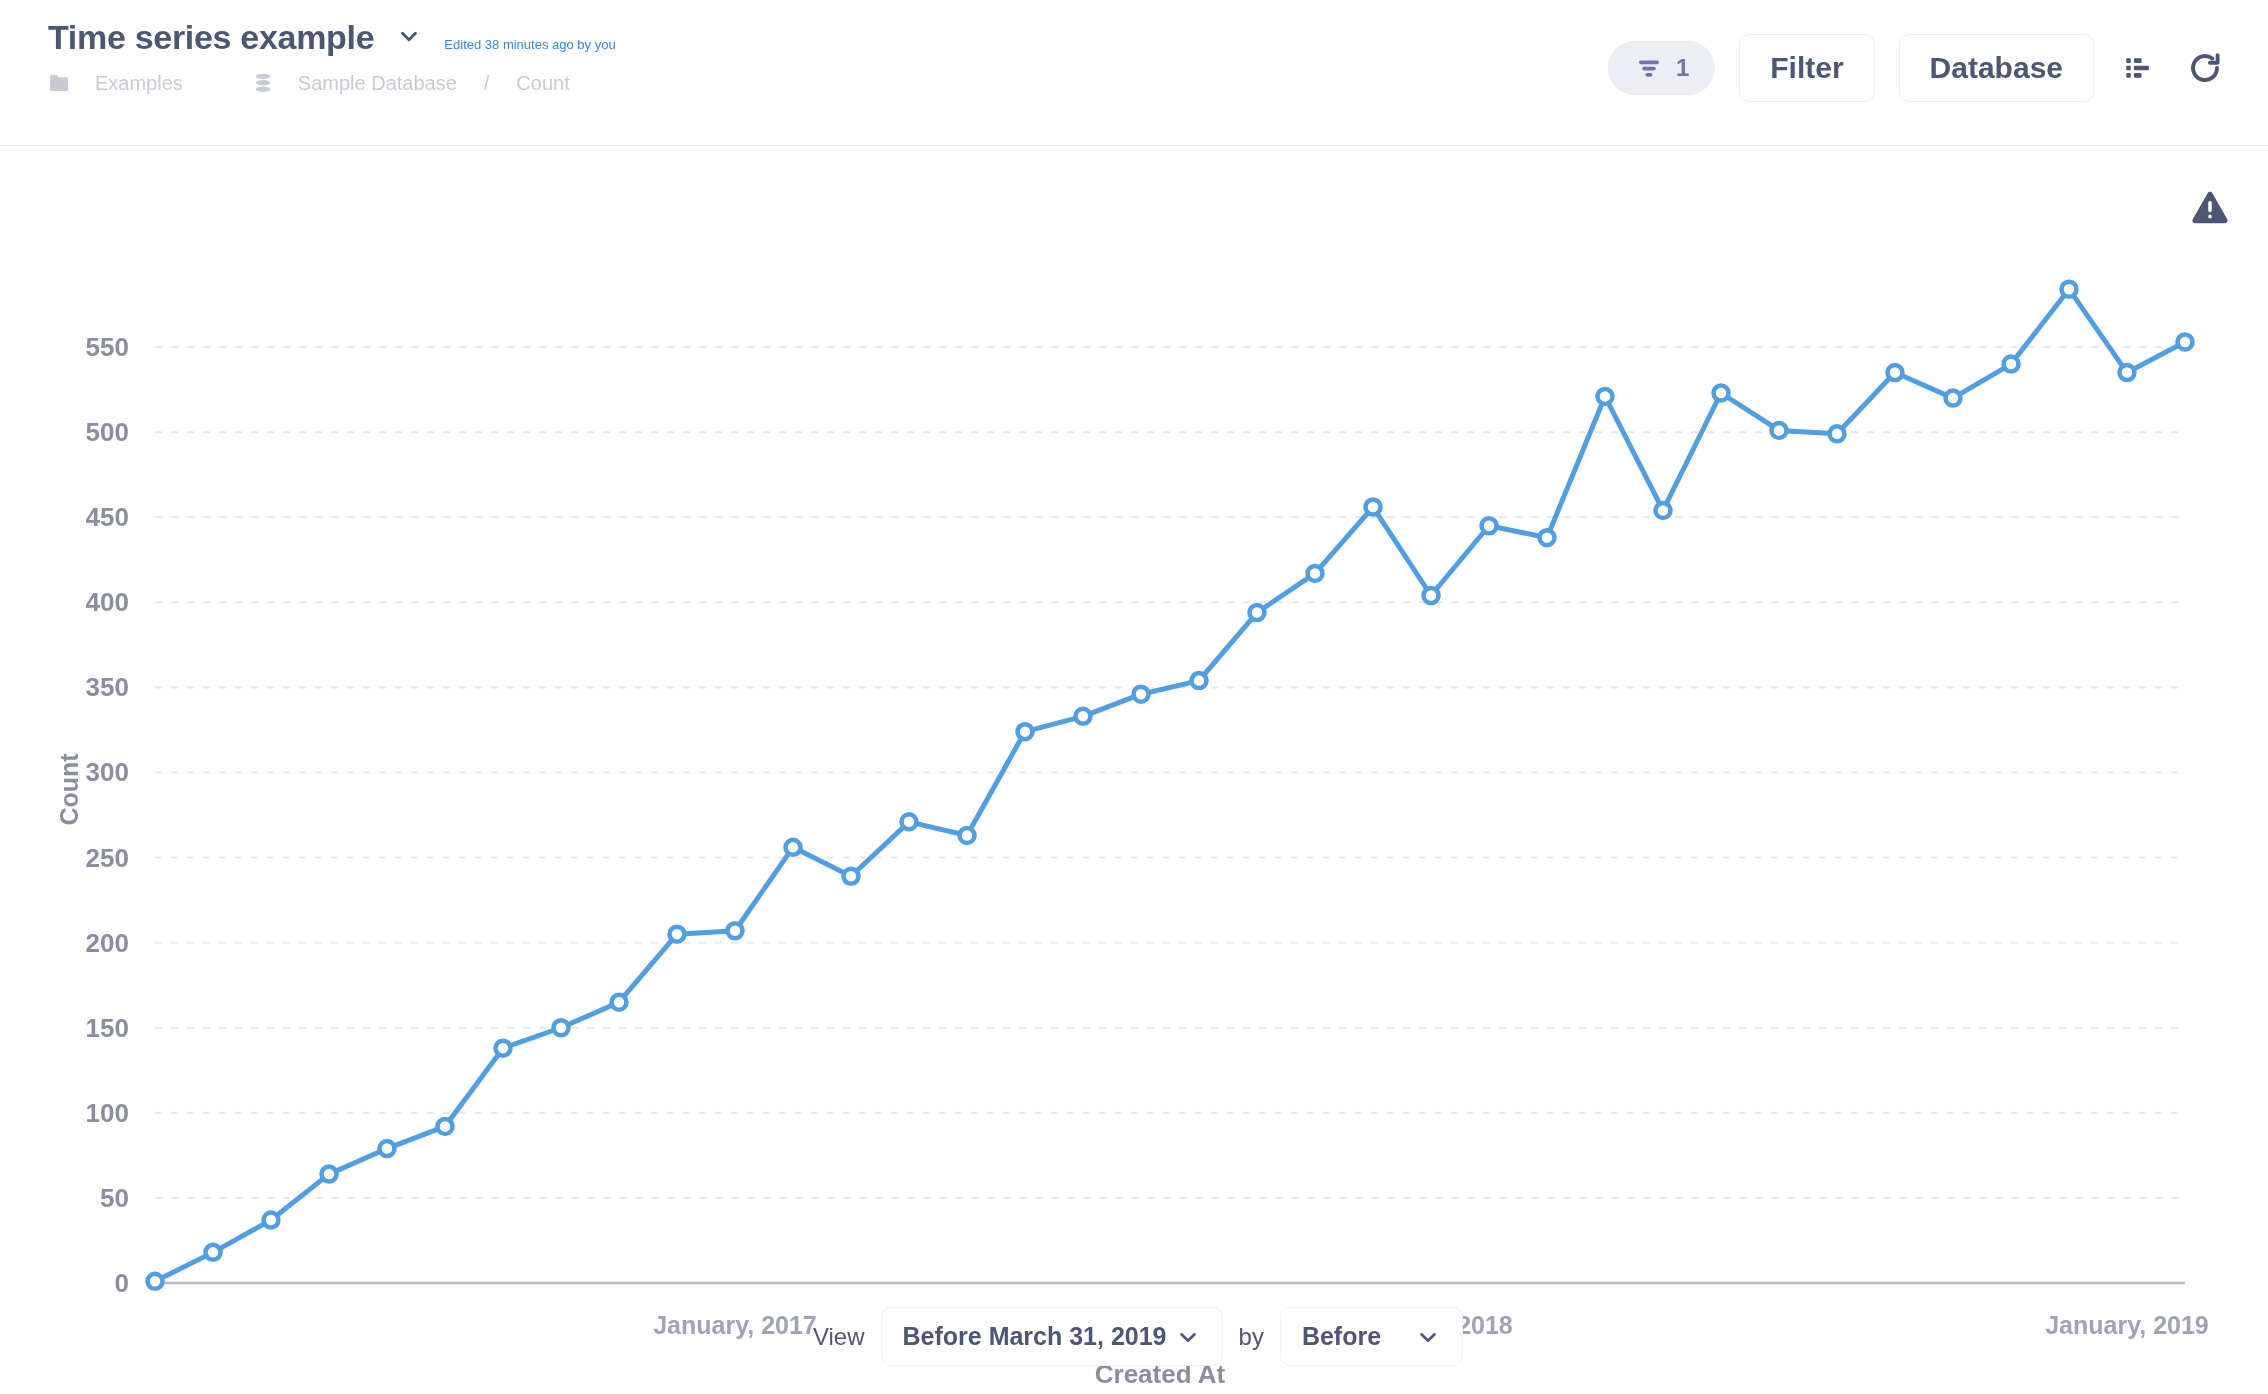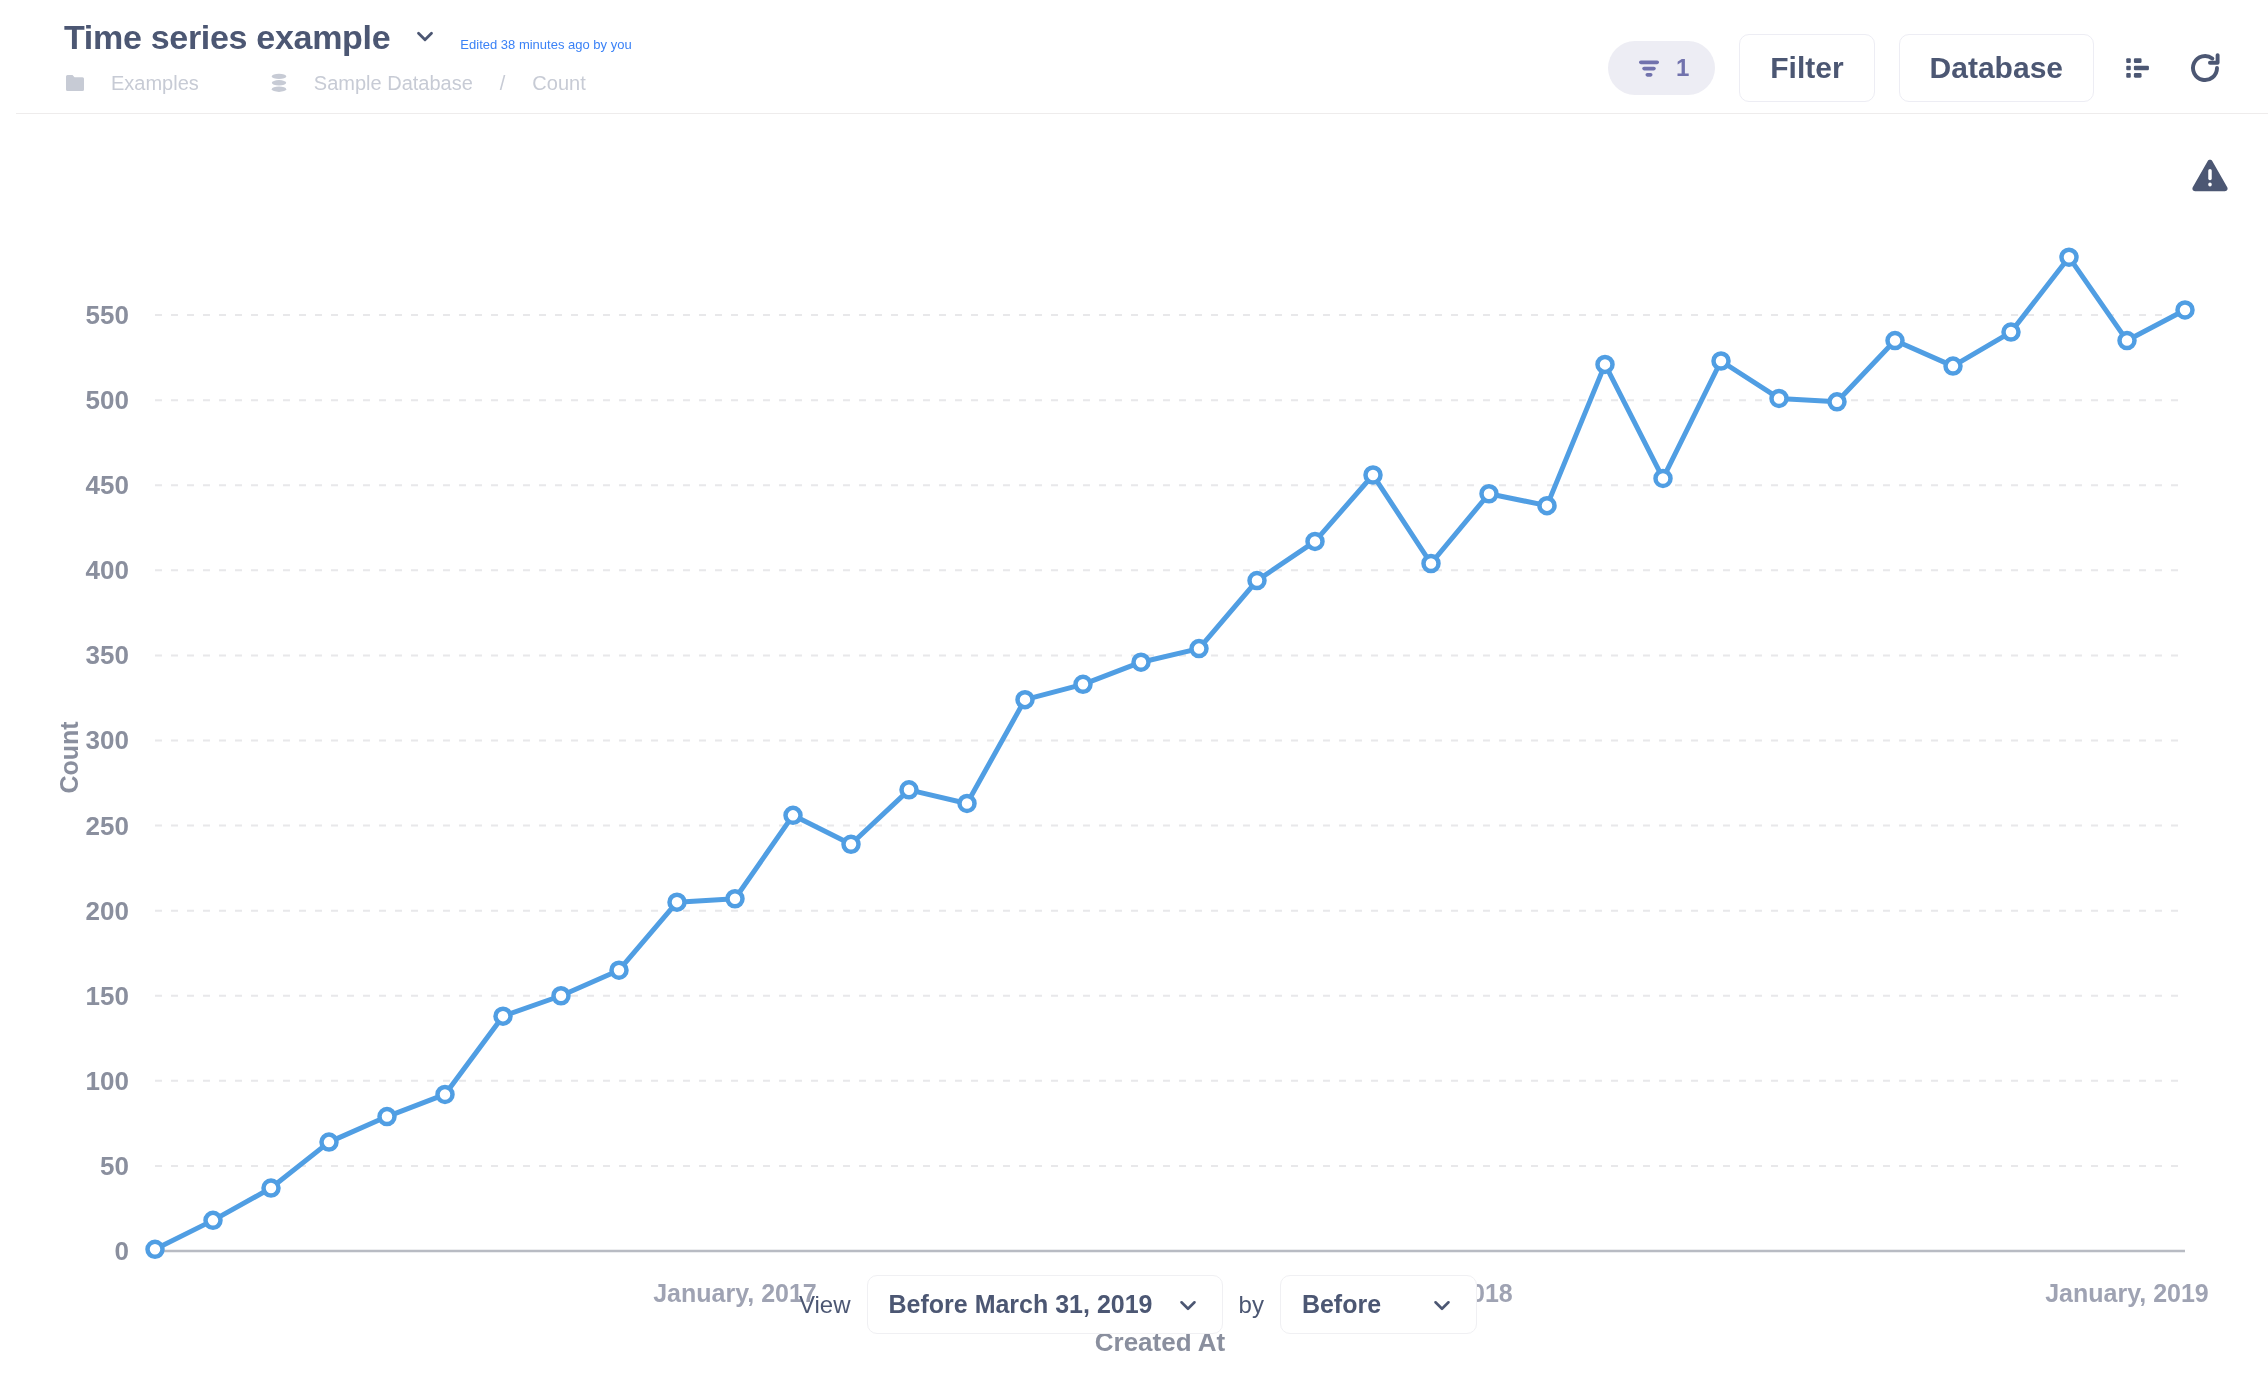--- a/index.html
+++ b/index.html
@@ -6,24 +6,23 @@
   html, body {
     width: 2268px; height: 1394px;
     background: #ffffff;
     font-family: "Liberation Sans", sans-serif;
     overflow: hidden;
   }
 
   
   .header {
     position: relative;
-    height: 114px;
+    height: 146px;
     border-bottom: 1px solid #EEECEC;
     background: #ffffff;
-    margin-left: 16px;
   }
   .header-left {
     position: absolute;
     left: 48px; top: 18px;
   }
   .title-row {
     display: flex;
     align-items: baseline;
     gap: 18px;
   }
@@ -129,21 +128,21 @@
     gap: 16px;
   }
   .fc-label {
     font-size: 24px;
     color: #4C5773;
     font-weight: 400;
   }
   .fc-select {
     display: flex;
     align-items: center;
-    gap: 22px;
+    gap: 8px;
     border: 1px solid #F0F0F3;
     border-radius: 10px;
     padding: 14px 21px;
     cursor: pointer;
     background: #fff;
   }
   .fc-select .val {
     font-size: 25px;
     font-weight: 700;
     color: #4C5773;

